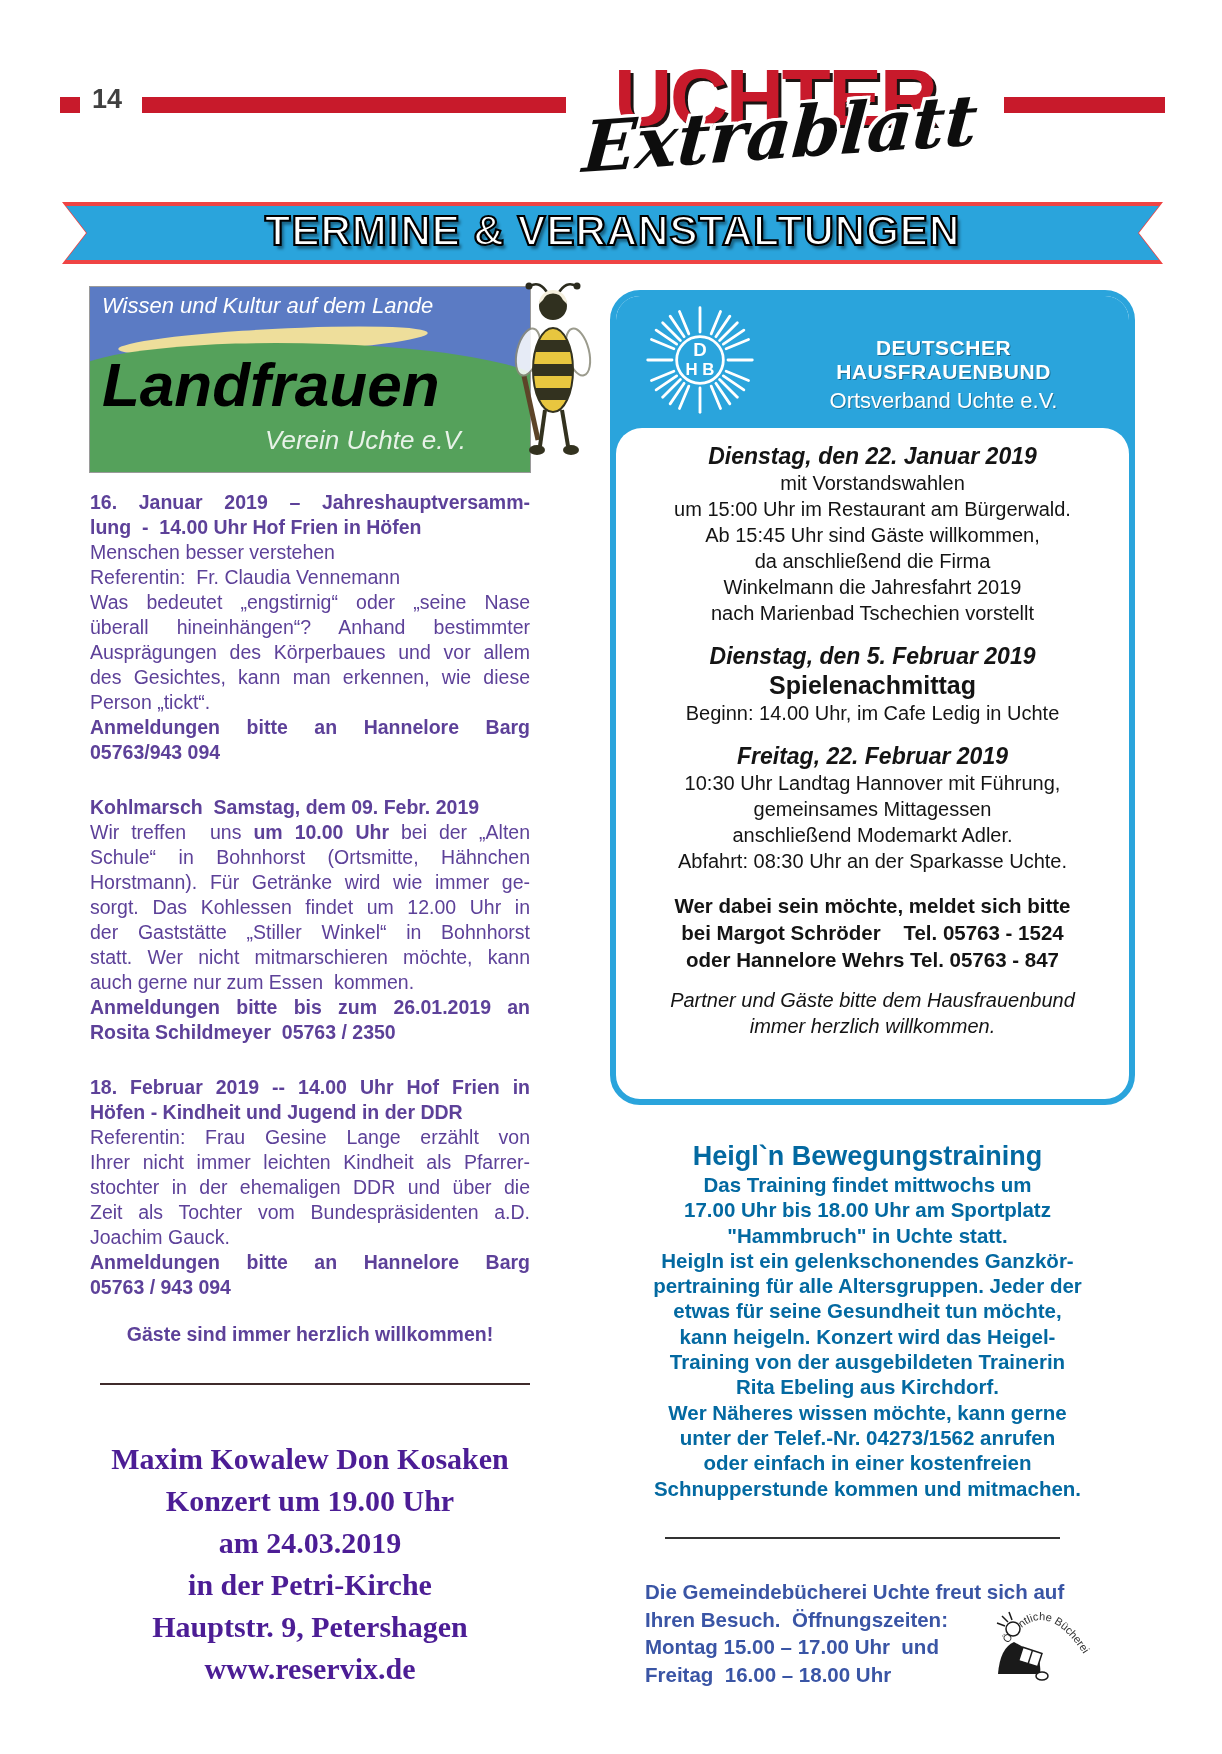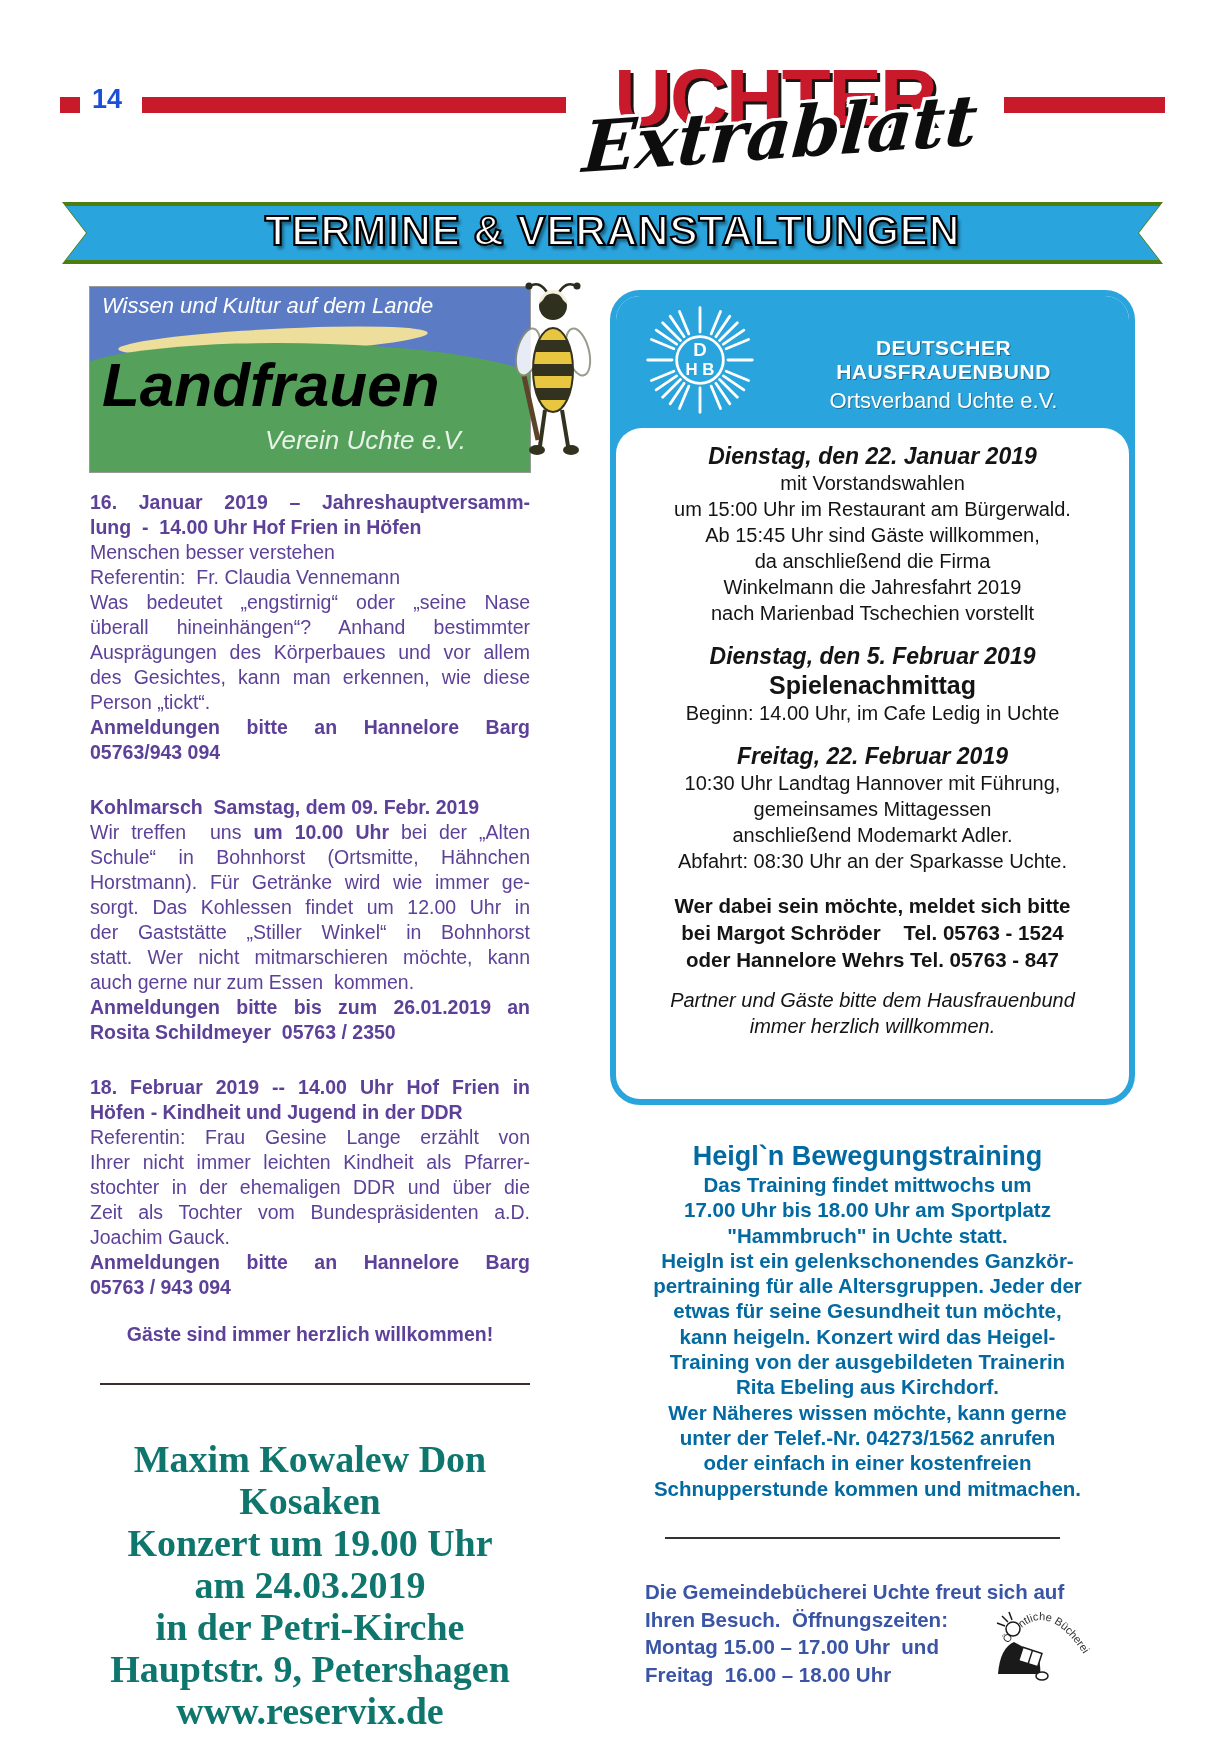--- a/index.html
+++ b/index.html
@@ -7,32 +7,32 @@
     width:1222px;height:1754px;background:#fff;position:relative;
     font-family:"Liberation Sans",sans-serif;color:#111;overflow:hidden;
   }
   .abs{position:absolute;}
   .lines>div{white-space:pre-wrap;}
   .just>div:not(:last-child){text-align:justify;text-align-last:justify;}
   .bold{font-weight:bold;}
 
   
   .red-cap{left:60px;top:97px;width:20px;height:16px;background:#c81a2b;}
-  .page-num{left:92px;top:84px;font-size:27px;font-weight:bold;color:#1d4ed8;}
+  .page-num{left:92px;top:84px;font-size:27px;font-weight:bold;color:#404040;}
   .bar-left{left:142px;top:97px;width:424px;height:16px;background:#c81a2b;}
   .bar-right{left:1004px;top:97px;width:161px;height:16px;background:#c81a2b;}
   .uchter{left:560px;top:52px;width:430px;text-align:center;font-size:80px;font-weight:bold;
     letter-spacing:-2px;color:#c81a2b;text-shadow:3px 3px 0 #1c1412;z-index:1;}
   .extrablatt{left:480px;top:92px;width:600px;text-align:center;z-index:2;
     font-family:"DejaVu Serif","Liberation Serif",serif;font-style:italic;font-weight:bold;
     font-size:70px;color:#0d0d0d;transform:rotate(-4deg) skewX(-8deg);
     text-shadow:-3px -3px 0 #fff,3px -3px 0 #fff,-3px 3px 0 #fff,3px 3px 0 #fff,0 -3px 0 #fff,0 3px 0 #fff,-3px 0 0 #fff,3px 0 0 #fff;}
 
   
-  .banner-outer{left:62px;top:202px;width:1101px;height:62px;background:#4d7c0f;
+  .banner-outer{left:62px;top:202px;width:1101px;height:62px;background:#ef4444;
     clip-path:polygon(0 0,100% 0,calc(100% - 24px) 50%,100% 100%,0 100%,24px 50%);}
   .banner-inner{position:absolute;left:4px;top:4px;right:4px;bottom:4px;background:#2aa4dc;
     clip-path:polygon(0 0,100% 0,calc(100% - 21px) 50%,100% 100%,0 100%,21px 50%);}
   .banner-title{position:absolute;left:0;right:0;top:5px;text-align:center;
     font-size:42px;font-weight:bold;letter-spacing:1px;color:#fff;
     -webkit-text-stroke:2.2px #000;text-shadow:3px 4px 3px rgba(0,0,0,.4);}
 
   
   .lf-logo{left:90px;top:287px;width:440px;height:185px;background:#5b7bc4;overflow:hidden;
     box-shadow:0 0 0 1px #9a9a9a;}
@@ -44,22 +44,22 @@
   .lf-name{position:absolute;left:12px;top:62px;font-size:62px;font-style:italic;font-weight:bold;color:#000000;}
   .lf-subname{position:absolute;right:64px;top:138px;font-size:26px;font-style:italic;color:#e8f2e8;}
   .bee{left:512px;top:278px;width:82px;height:198px;}
 
   
   .lf-text{left:90px;top:490px;width:440px;color:#5d4199;font-size:19.5px;line-height:25px;}
   .mt30{margin-top:30px;}
   .mixline{text-align:justify;text-align-last:justify;white-space:pre-wrap;}
   .welcome{margin-top:22px;text-align:center;font-weight:bold;}
   .hr-left{left:100px;top:1383px;width:430px;height:2px;background:#3f2b2b;}
-  .concert{left:90px;top:1438px;width:440px;text-align:center;color:#0f766e;
-    font-family:"Liberation Serif",serif;font-weight:bold;font-size:38px;line-height:42px;}
+  .concert{left:90px;top:1438px;width:440px;text-align:center;color:#4c1d95;
+    font-family:"Liberation Serif",serif;font-weight:bold;font-size:30px;line-height:42px;}
 
   
   .dhb-box{left:610px;top:290px;width:513px;height:803px;border:6px solid #2aa4dc;
     border-radius:30px;background:#fff;overflow:hidden;}
   .dhb-head{height:158px;background:#2aa4dc;position:relative;}
   .dhb-sun{position:absolute;left:28px;top:8px;}
   .dhb-head-text{position:absolute;left:150px;right:8px;top:40px;text-align:center;color:#fff;}
   .dhb-org{font-size:21px;font-weight:bold;letter-spacing:.5px;text-shadow:1px 1px 0 rgba(0,0,0,.35);}
   .dhb-suborg{font-size:22px;margin-top:4px;text-shadow:1px 1px 0 rgba(0,0,0,.3);}
   .dhb-body{position:relative;background:#fff;border-radius:26px 26px 0 0;margin-top:-26px;

